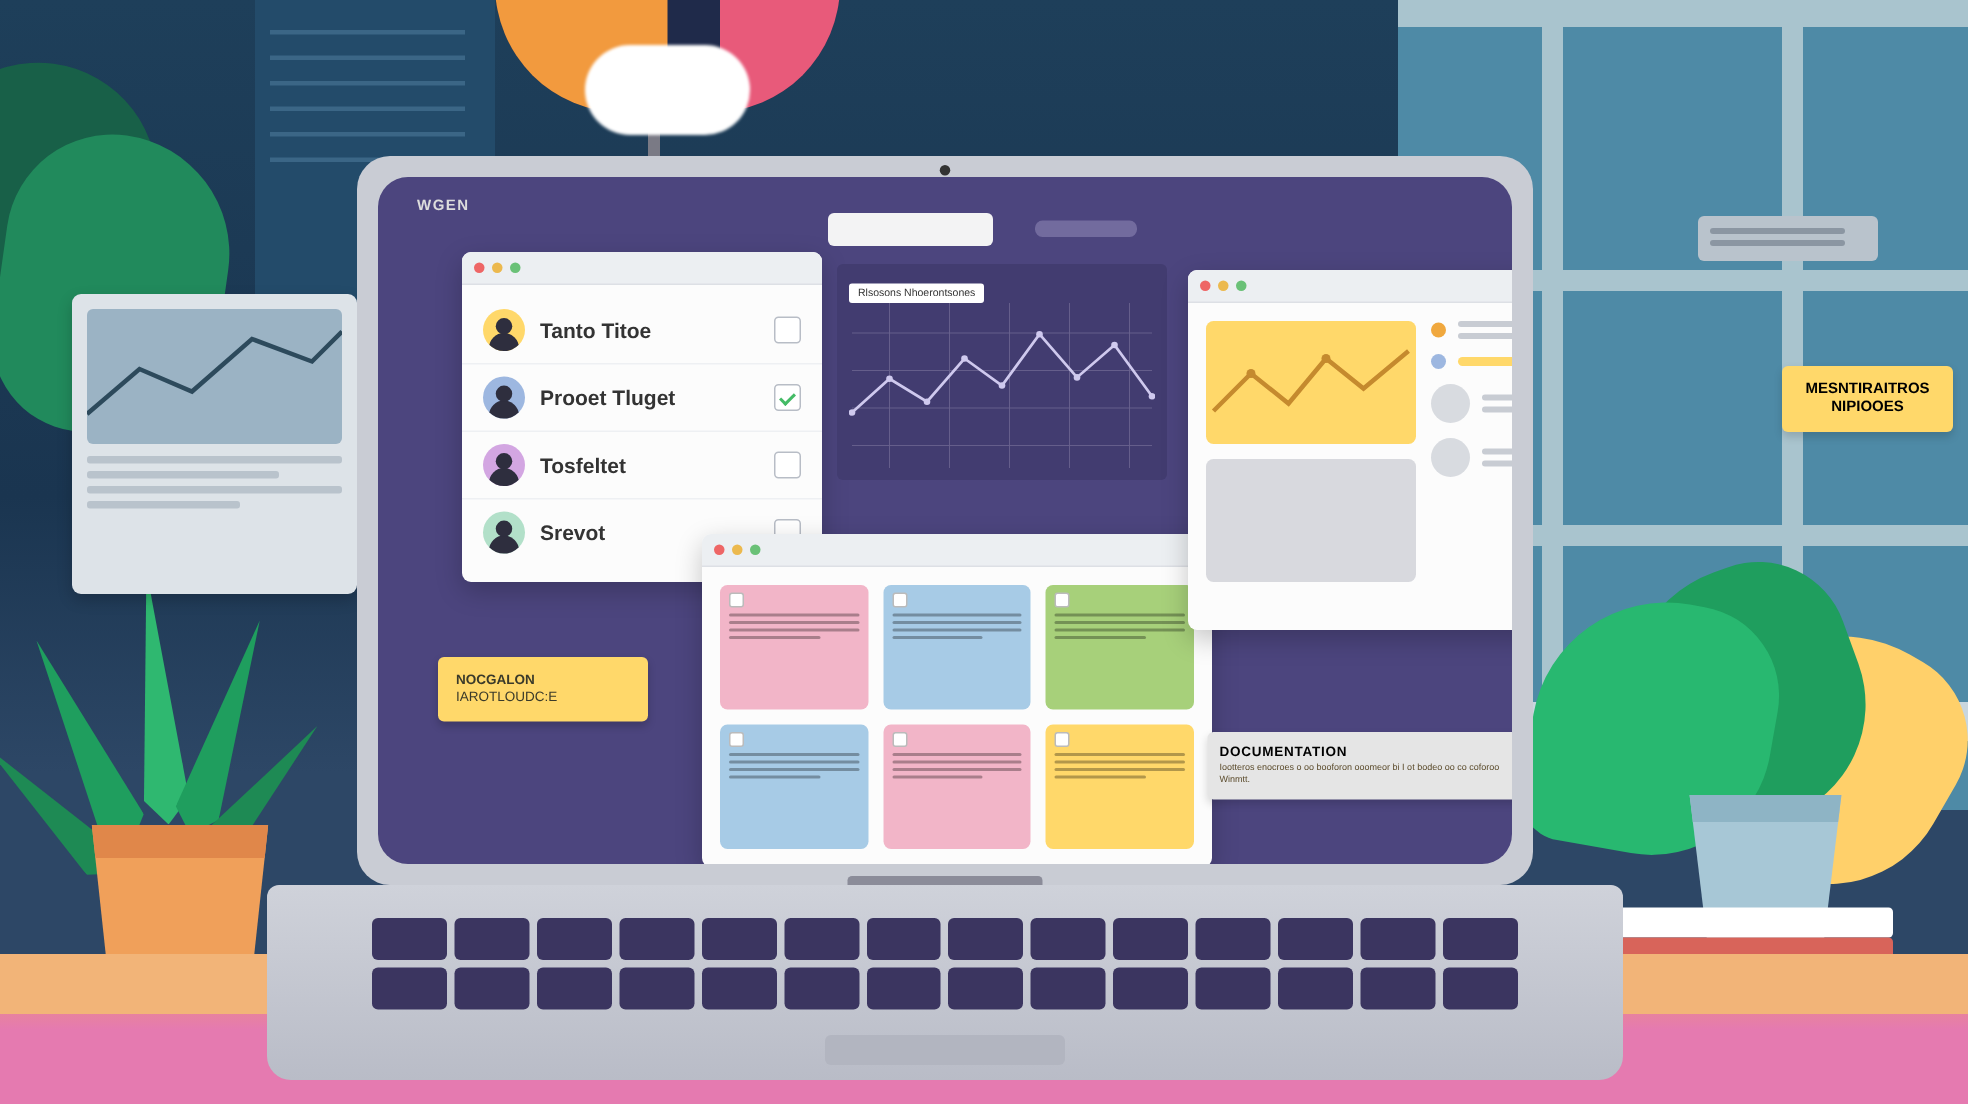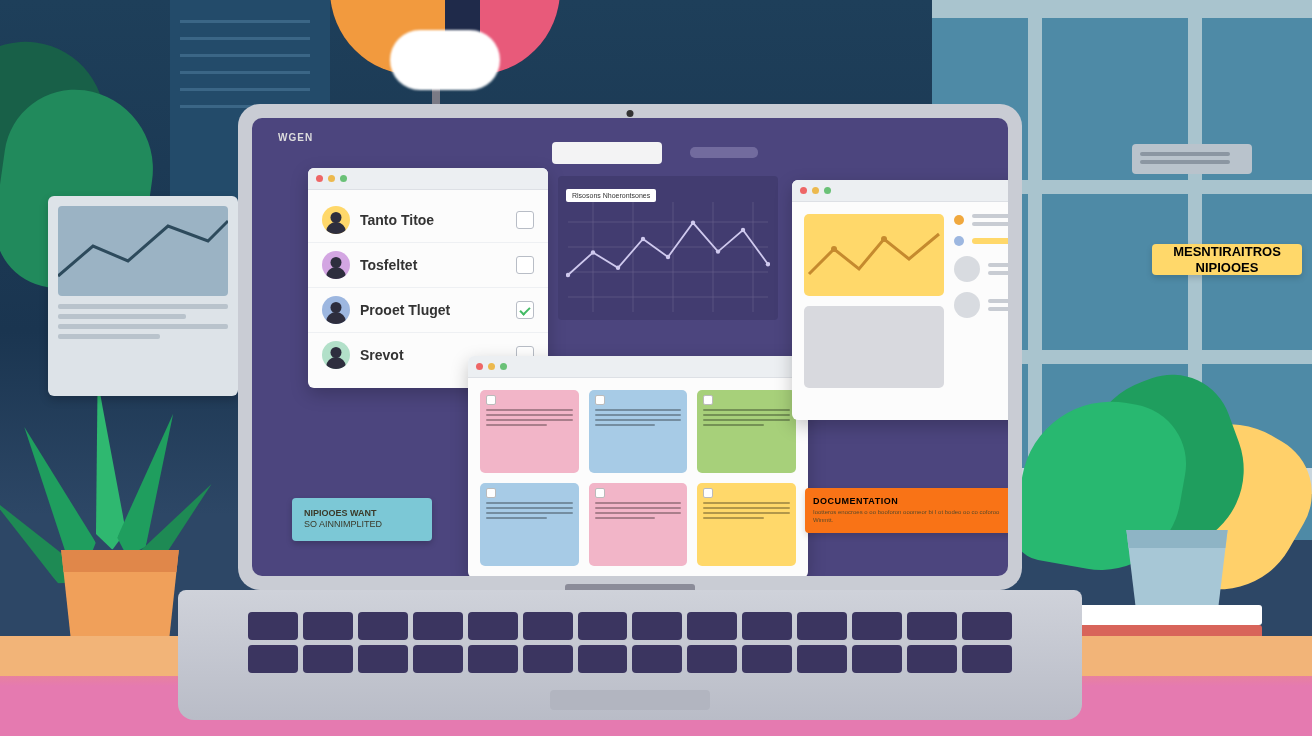--- a/index.html
+++ b/index.html
@@ -41,21 +41,21 @@
   .rl1{right:-10px;top:-50px;transform:rotate(-20deg)}
   .rl2{right:50px;top:-30px;background:#28b870;transform:rotate(10deg)}
   .rl3{right:-70px;top:-10px;background:#ffd06a;transform:rotate(30deg)}
   .books{position:absolute;right:40px;top:605px;width:220px;height:42px}
   .book1{position:absolute;left:0;top:0;width:210px;height:20px;background:#fff;border-radius:3px}
   .book2{position:absolute;left:10px;top:20px;width:200px;height:20px;background:#d8645a;border-radius:3px}
   .desk{position:absolute;left:0;bottom:0;width:1312px;height:100px;background:linear-gradient(180deg,#f0a05a 0%,#e57ab0 50%,#e57ab0 100%)}
   .desk::before{content:"";position:absolute;left:0;top:0;width:100%;height:40px;background:#f2b478}
   .laptop{position:absolute;left:238px;top:104px;width:784px;height:612px}
   .screen-bezel{position:absolute;left:0;top:0;width:100%;height:486px;background:#c9ccd4;border-radius:22px;padding:14px}
-  .screen{width:100%;height:100%;background:#4c457e;border-radius:10px;position:relative;overflow:hidden}
+  .screen{width:100%;height:100%;background:#4c457e;border-radius:20px;position:relative;overflow:hidden}
   .cam{position:absolute;left:50%;top:6px;width:7px;height:7px;background:#333;border-radius:50%;transform:translateX(-50%)}
   .hinge{position:absolute;left:50%;top:480px;width:130px;height:10px;background:#8b8c99;border-radius:3px;transform:translateX(-50%)}
   .base{position:absolute;left:-60px;top:486px;width:904px;height:130px;background:linear-gradient(180deg,#cfd2da 0%,#b9bcc7 100%);border-radius:8px 8px 16px 16px}
   .trackpad{position:absolute;left:50%;bottom:10px;width:160px;height:20px;background:#b2b5c0;border-radius:4px;transform:translateX(-50%)}
   .keys{position:absolute;left:70px;top:22px;right:70px;display:grid;grid-template-columns:repeat(14,1fr);gap:5px}
   .key{height:28px;background:#3b3560;border-radius:4px}
   .brand{position:absolute;left:26px;top:14px;font-size:10px;letter-spacing:1px;color:#ddd;font-weight:600}
   .topbar-tab{position:absolute;left:300px;top:24px;width:110px;height:22px;background:#f3f3f4;border-radius:4px}
   .topbar-dot{position:absolute;left:438px;top:29px;width:68px;height:11px;background:#726b9e;border-radius:5px}
   .note{position:absolute;background:#ffd86a;border-radius:4px;padding:10px 12px;font-size:9px;color:#3a3a2a;line-height:1.25;box-shadow:0 3px 6px rgba(0,0,0,.2)}
@@ -99,24 +99,24 @@
   .ii-line{height:4px;background:#c8ccd3;border-radius:2px}
   .ii-line.s{width:62%}
   .ii-dot{width:10px;height:10px;border-radius:50%;flex:0 0 10px}
   .id-y{background:#f0a83e}.id-b{background:#9db7e0}
   .ii-bar{height:6px;background:#ffd86a;border-radius:3px;width:70px}
   .side-card{position:absolute;left:-190px;top:92px;width:190px;height:200px;background:#dde3e8;border-radius:6px;padding:10px;box-shadow:0 4px 10px rgba(0,0,0,.2)}
   .side-card .sc-img{height:90px;background:#9bb3c4;border-radius:4px;margin-bottom:8px;position:relative}
   .side-card .sc-line{height:5px;background:#b9c3cc;border-radius:2px;margin:5px 0}
   .tag{position:absolute;right:-230px;top:40px;width:120px;height:30px;background:#b9c3cc;border-radius:4px}
   .tag::before{content:"";position:absolute;left:8px;top:8px;width:90px;height:4px;background:#8b96a2;border-radius:2px;box-shadow:0 8px 0 #8b96a2}
-  .doc-label{position:absolute;left:553px;top:370px;width:218px;padding:8px;background:#f97316;border-radius:4px;font-size:9px;box-shadow:0 3px 6px rgba(0,0,0,.15)}
+  .doc-label{position:absolute;left:553px;top:370px;width:218px;padding:8px;background:#e5e5e5;border-radius:4px;font-size:9px;box-shadow:0 3px 6px rgba(0,0,0,.15)}
   .doc-title{font-weight:700;margin-bottom:3px;letter-spacing:.5px}
   .doc-sub{font-size:6px;line-height:1.3;color:#5a4a2a}
-  .side-note-r{position:absolute;right:-280px;top:140px;width:150px;padding:0 12px;background:#ffd86a;border-radius:4px;font-size:13px;font-weight:700;text-align:center;line-height:1.2;box-shadow:0 3px 6px rgba(0,0,0,.15)}
+  .side-note-r{position:absolute;right:-280px;top:140px;width:114px;padding:10px 12px;background:#ffd86a;border-radius:4px;font-size:10px;font-weight:700;text-align:center;line-height:1.2;box-shadow:0 3px 6px rgba(0,0,0,.15)}
 </style>
 </head>
 <body>
 
 <div class="scene">
   <div class="wall-panel"></div>
   <div class="wall-lines">
     <span></span>
       <span></span>
       <span></span>
@@ -199,28 +199,28 @@
               <div class="dot dy"></div>
               <div class="dot dg"></div>
           </div>
           <div class="team-list" id="team-rows">
               <div class="row">
                 <div class="avatar av1"></div>
                 <div class="row-name">Tanto Titoe</div>
                 <div class="chk"></div>
               </div>
               <div class="row">
+                <div class="avatar av3"></div>
+                <div class="row-name">Prooet Tluget</div>
+                <div class="chk on"></div>
+              </div>
+              <div class="row">
                 <div class="avatar av2"></div>
                 <div class="row-name">Tosfeltet</div>
                 <div class="chk"></div>
-              </div>
-              <div class="row">
-                <div class="avatar av3"></div>
-                <div class="row-name">Prooet Tluget</div>
-                <div class="chk on"></div>
               </div>
               <div class="row">
                 <div class="avatar av4"></div>
                 <div class="row-name">Srevot</div>
                 <div class="chk"></div>
               </div>
             </div>
         </div>
 
         <div class="chart-area">
@@ -350,23 +350,23 @@
                   <div class="ii-avatar"></div>
                   <div class="ii-lines">
                     <div class="ii-line"></div>
                     <div class="ii-line s"></div>
                   </div>
                 </div>
             </div>
           </div>
         </div>
 
-        <div class="note note-b" style="left:40px;top:380px;width:140px">
-          <div style="font-weight:700">NIPIOOES WANT</div>
-          <div>SO AINNIMPLITED</div>
+        <div class="note" style="left:40px;top:320px;width:140px">
+          <div style="font-weight:700">NOCGALON</div>
+          <div>IAROTLOUDC:E</div>
         </div>
 
         <div class="doc-label">
           <div class="doc-title">DOCUMENTATION</div>
           <div class="doc-sub">Iootteros enocroes o oo booforon ooomeor bi I ot bodeo oo co coforoo Winmtt.</div>
         </div>
 
       </div>
     </div>
 

